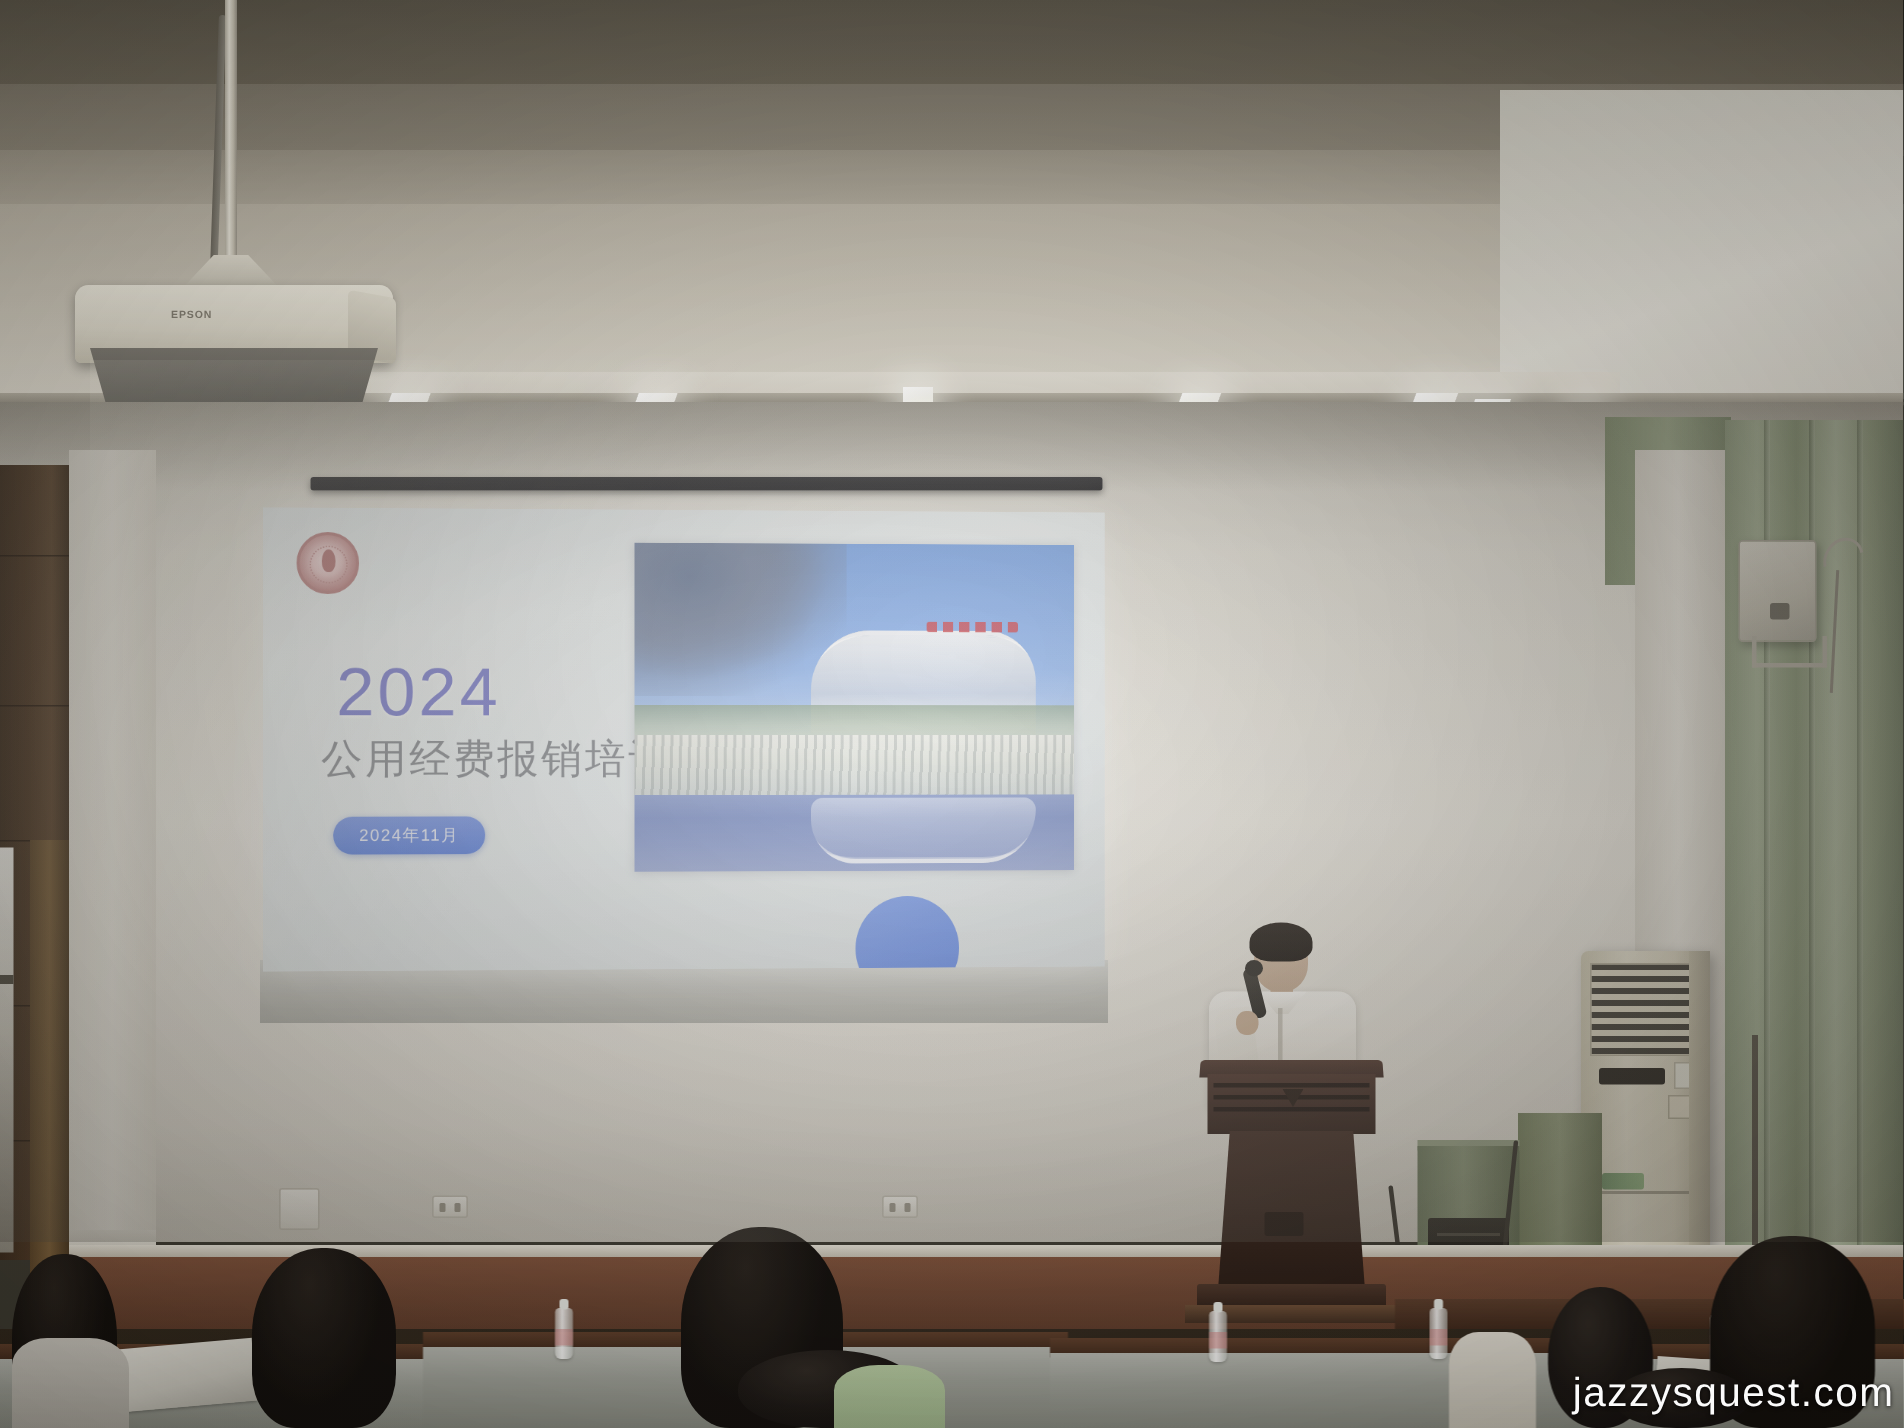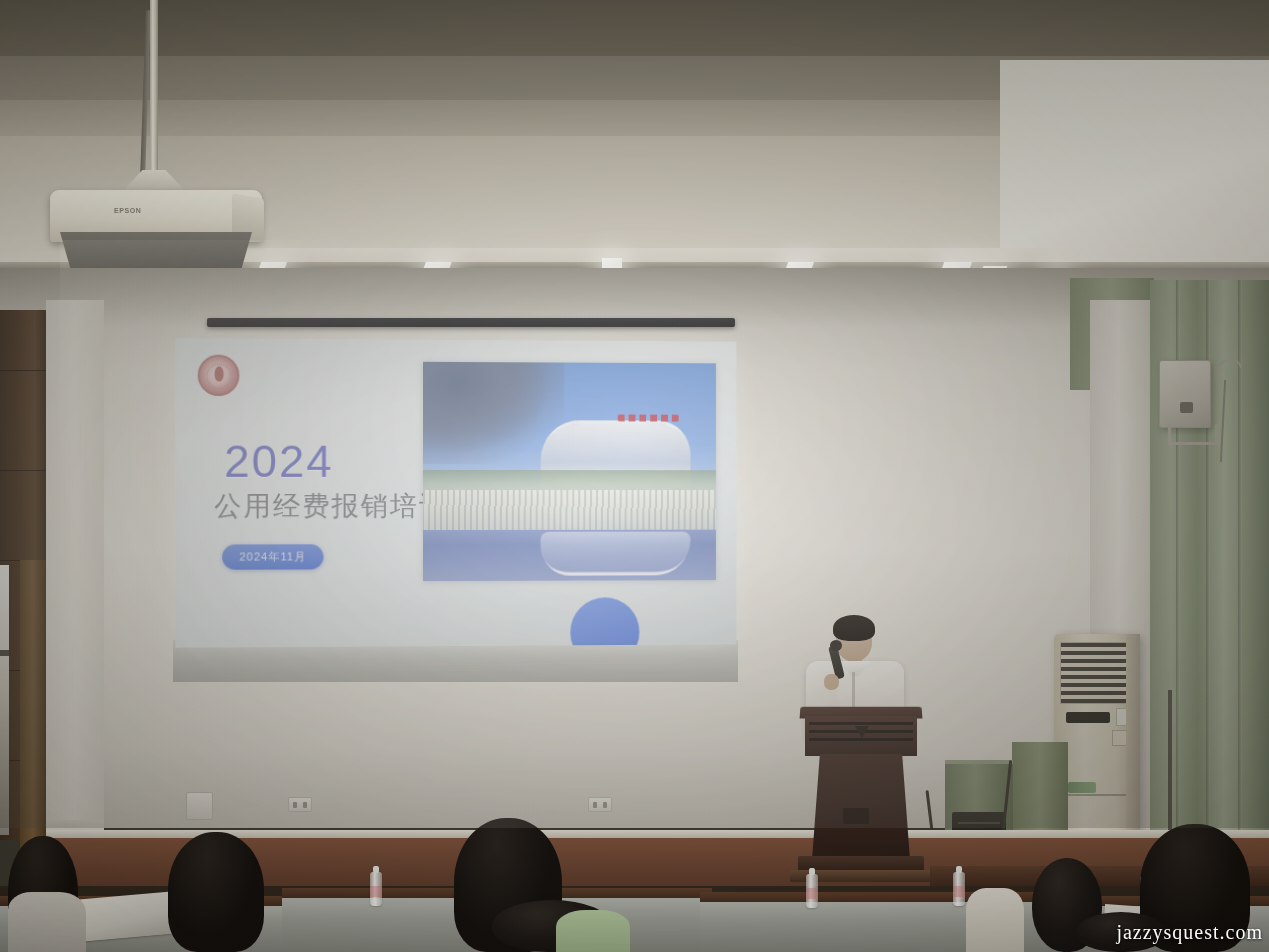--- a/index.html
+++ b/index.html
@@ -256,22 +256,22 @@
   
   .head{position:absolute;border-radius:50% 50% 46% 46%;
     background:radial-gradient(ellipse at 38% 26%,#2b2520 0%,#161210 48%,#090707 100%);}
   .hair-long{position:absolute;border-radius:48% 48% 30% 30%;
     background:radial-gradient(ellipse at 40% 20%,#241e19,#0d0a08 60%);}
 
   .papers{position:absolute;background:linear-gradient(170deg,#e9e7df,#cfcdc4 60%,#b0aea5);
     box-shadow:0 1px 2px rgba(0,0,0,.25);}
 
   
-  .wm{position:absolute;right:6px;bottom:8px;font-family:Liberation Serif, serif;
-    font-size:20px;color:#fbfbfb;letter-spacing:1px;
+  .wm{position:absolute;right:6px;bottom:8px;font-family:Liberation Sans, sans-serif;
+    font-size:27px;color:#fbfbfb;letter-spacing:1px;
     text-shadow:0 1px 3px rgba(0,0,0,.85);}
 
   .photo-grade{position:absolute;inset:0;pointer-events:none;
     background:radial-gradient(ellipse 78% 80% at 50% 46%,rgba(255,255,255,.05),rgba(20,16,10,.30) 100%);}
 </style>
 </head>
 <body>
 
 <div id="scene">
 

